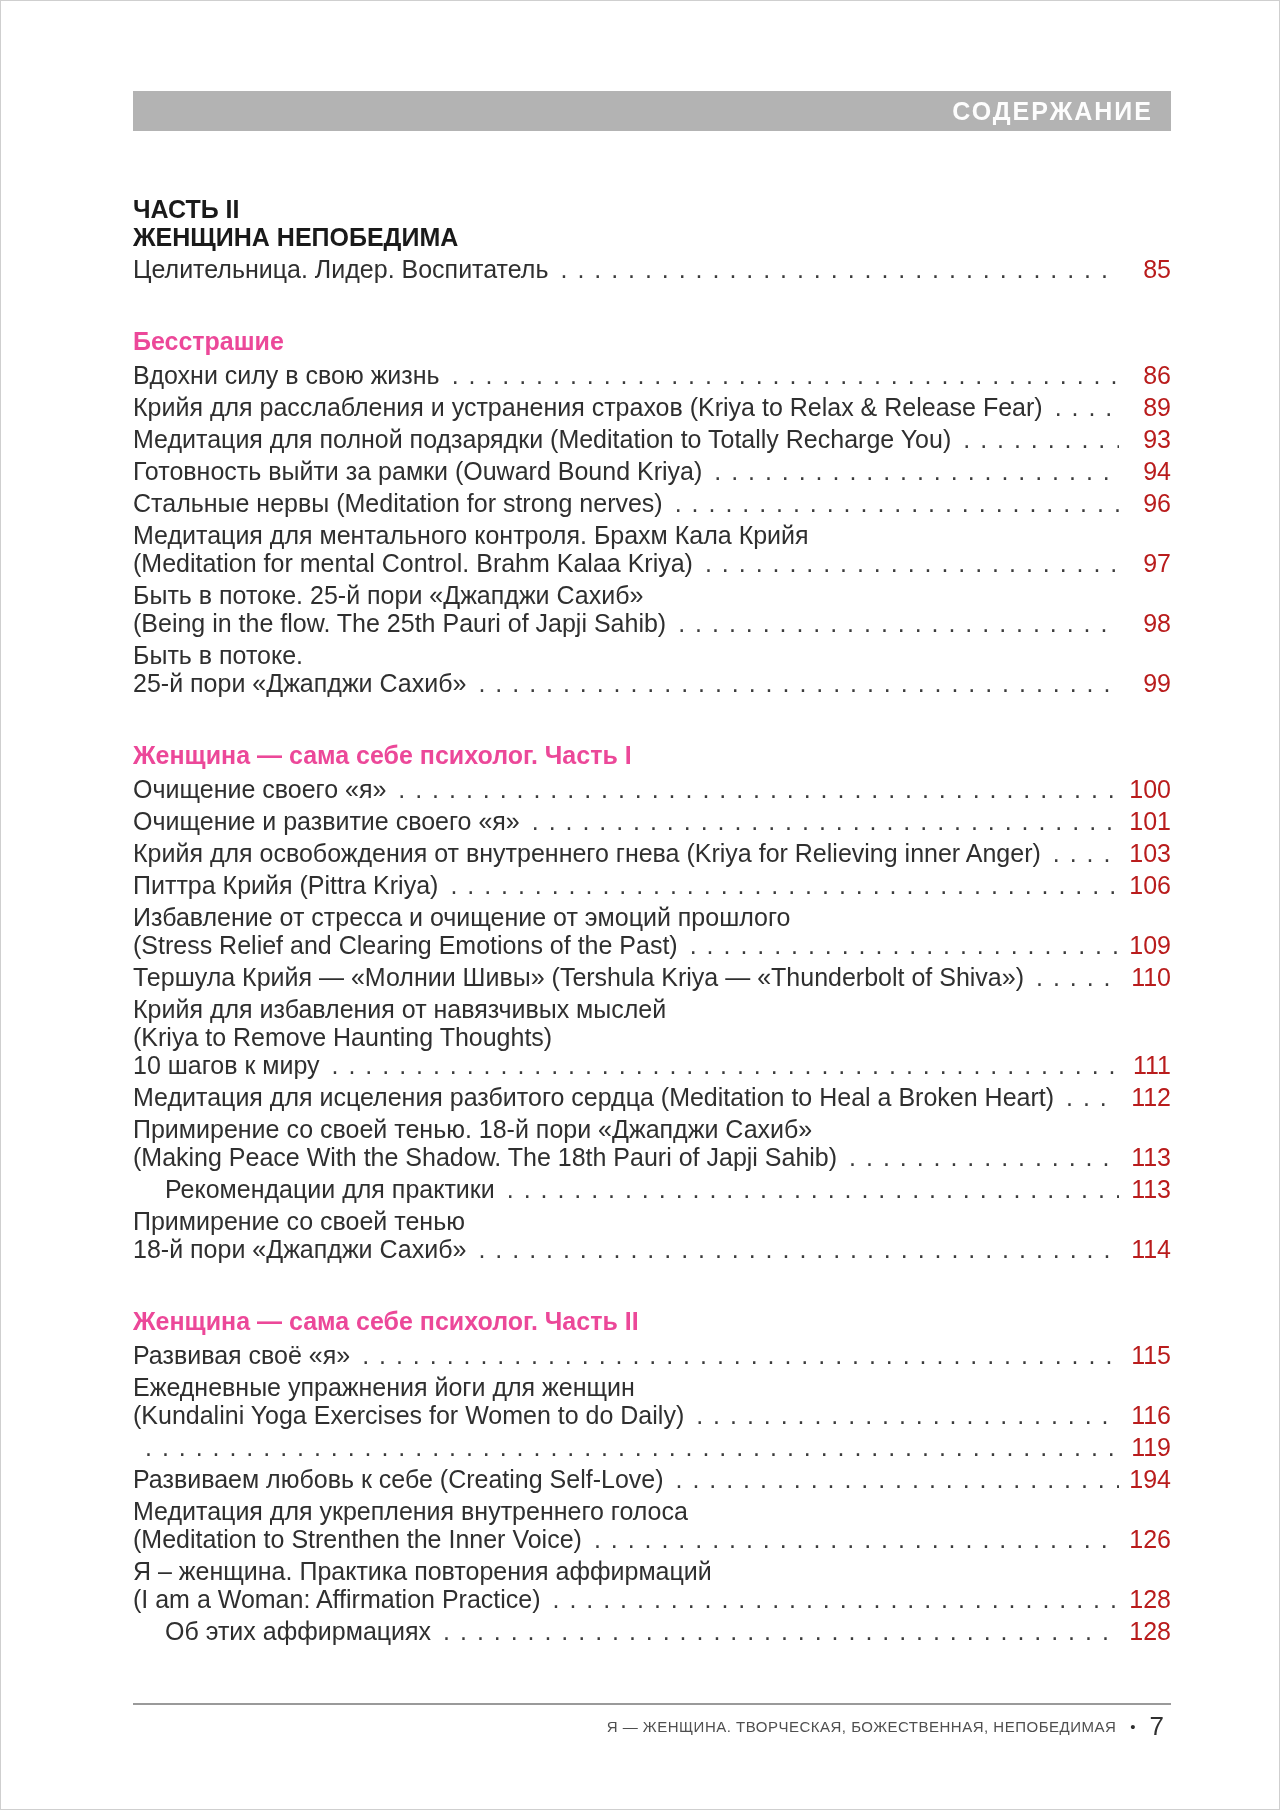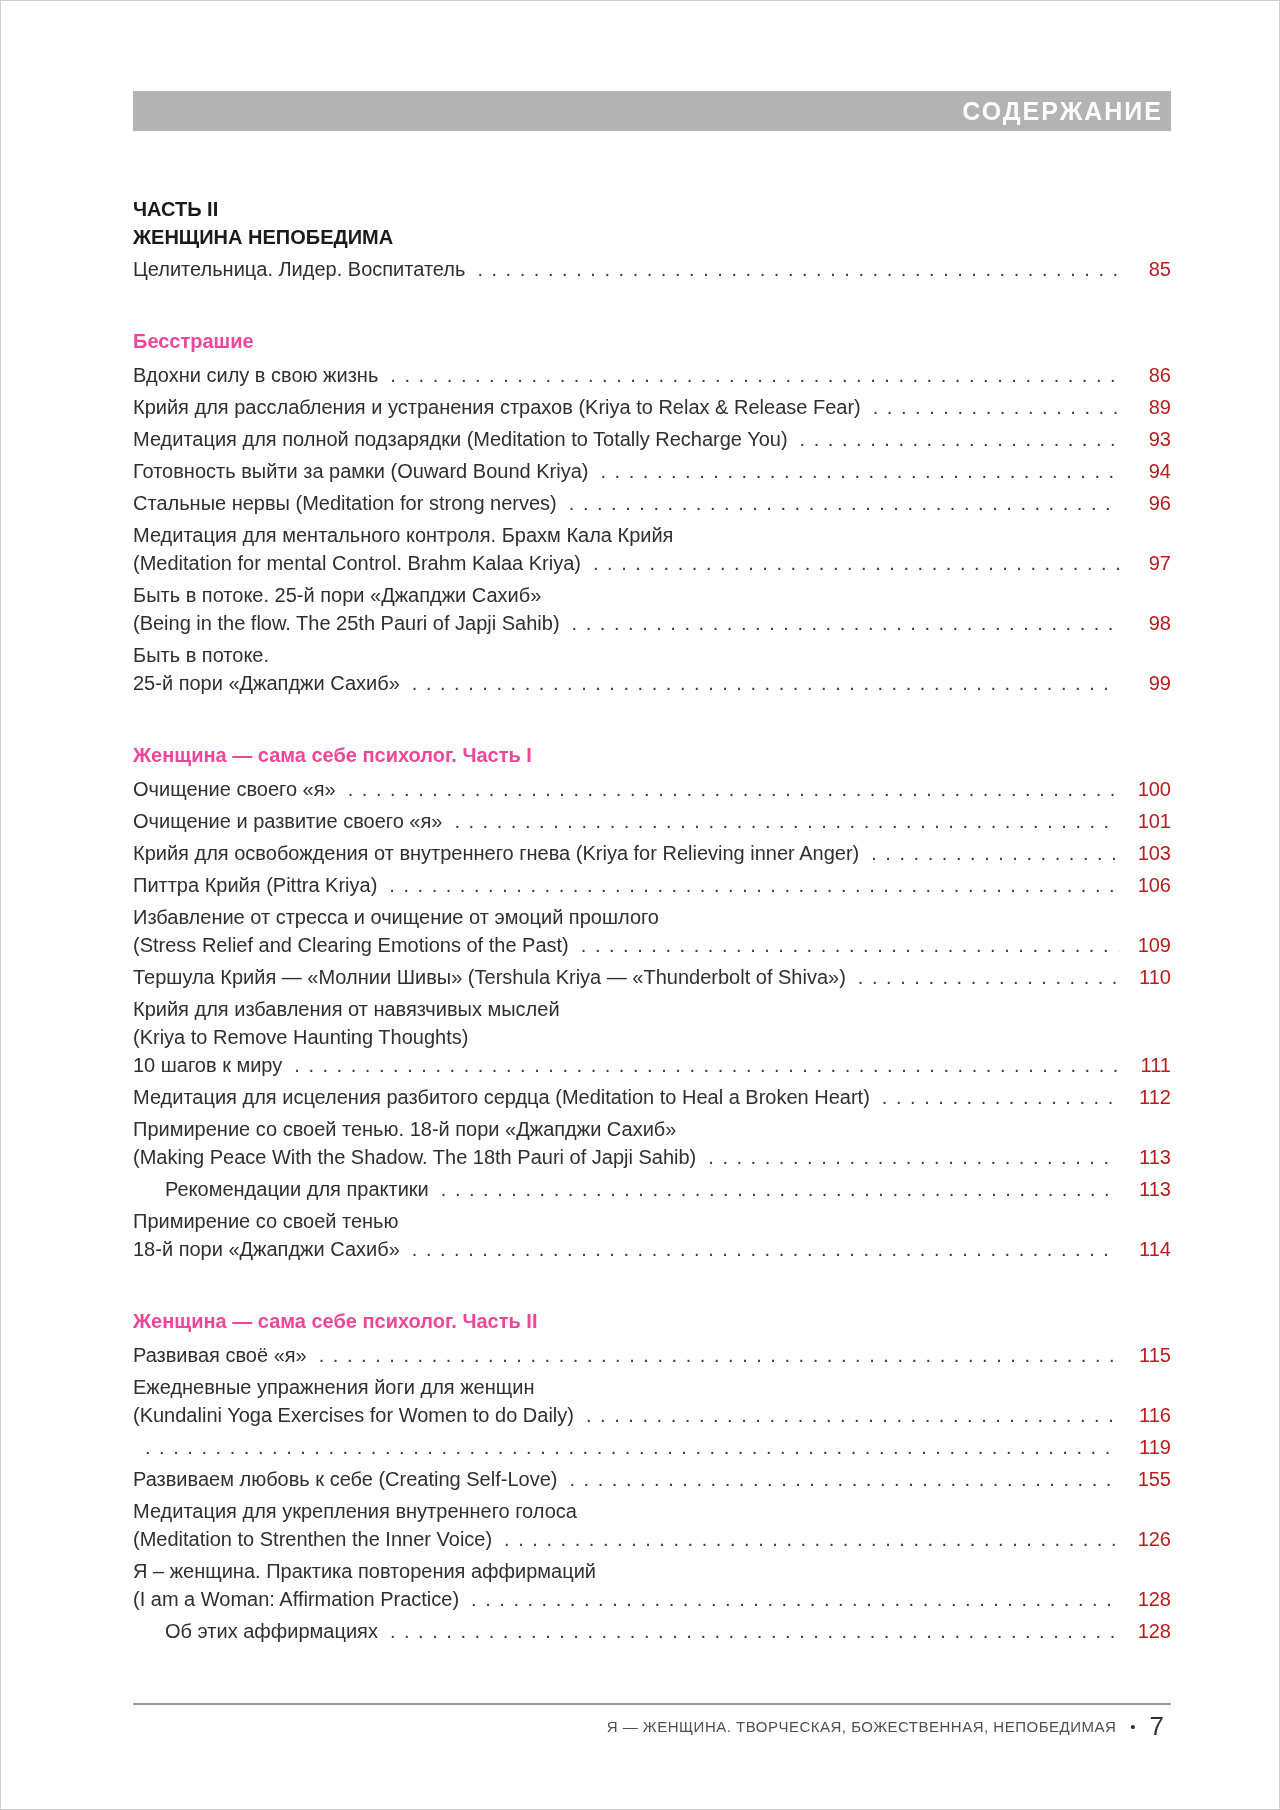--- a/index.html
+++ b/index.html
@@ -12,31 +12,31 @@
     background:#ffffff;
     overflow:hidden;
   }
 
   
   .header-bar {
     position:absolute; left:132px; top:90px;
     width:1038px; height:40px;
     background:#b3b3b3;
     display:flex; align-items:center; justify-content:flex-end;
-    box-sizing:border-box; padding-right:8px;
+    box-sizing:border-box; padding-right:18px;
   }
   .header-title {
     color:#fdfdfd; font-weight:bold;
     font-size:25px; letter-spacing:2px;
   }
 
   
   .toc {
     position:absolute; left:132px; top:194px; width:1038px;
-    font-size:20px; line-height:28px; color:#2f2f2f;
+    font-size:25px; line-height:28px; color:#2f2f2f;
   }
   .toc-block { margin-bottom:4px; }
   .toc-block.part  { font-weight:bold; color:#1a1a1a; }
   .toc-block.section {
     font-weight:bold; color:#ec4899;
     margin-top:44px; margin-bottom:6px;
   }
   .toc-block.subentry { padding-left:32px; }
 
   .row { display:flex; align-items:flex-end; }
@@ -256,21 +256,21 @@
       <div class="toc-block entry">
         <div class="row">
           <span class="dots"></span>
           <span class="pg">119</span>
         </div>
       </div>
       <div class="toc-block entry">
         <div class="row">
           <span class="t">Развиваем любовь к себе (Creating Self-Love)</span>
           <span class="dots"></span>
-          <span class="pg">155</span>
+          <span class="pg">194</span>
         </div>
       </div>
       <div class="toc-block entry">
         <div class="ln">Медитация для укрепления внутреннего голоса</div>
         <div class="row">
           <span class="t">(Meditation to Strenthen the Inner Voice)</span>
           <span class="dots"></span>
           <span class="pg">126</span>
         </div>
       </div>

